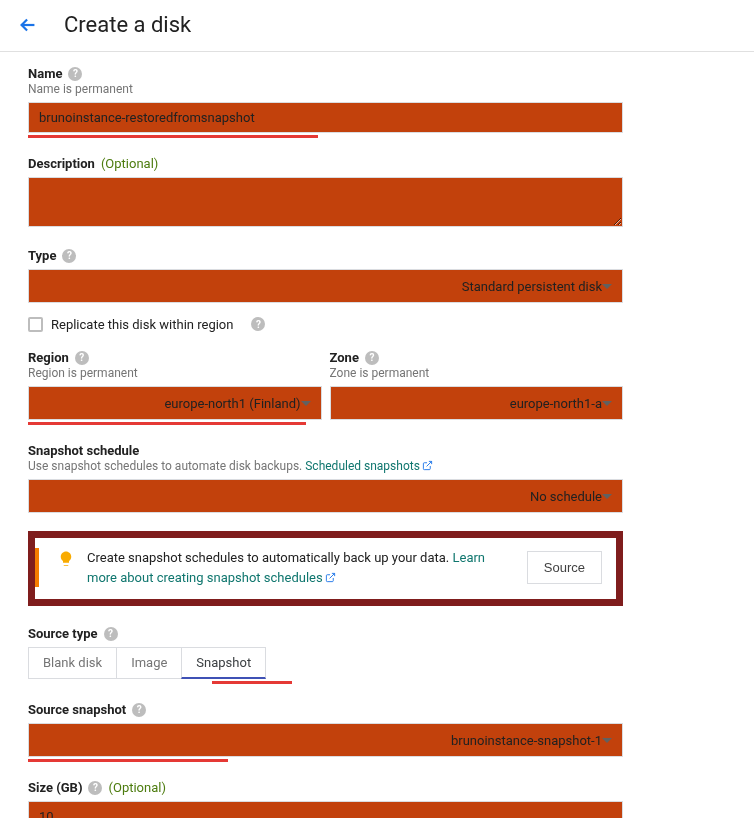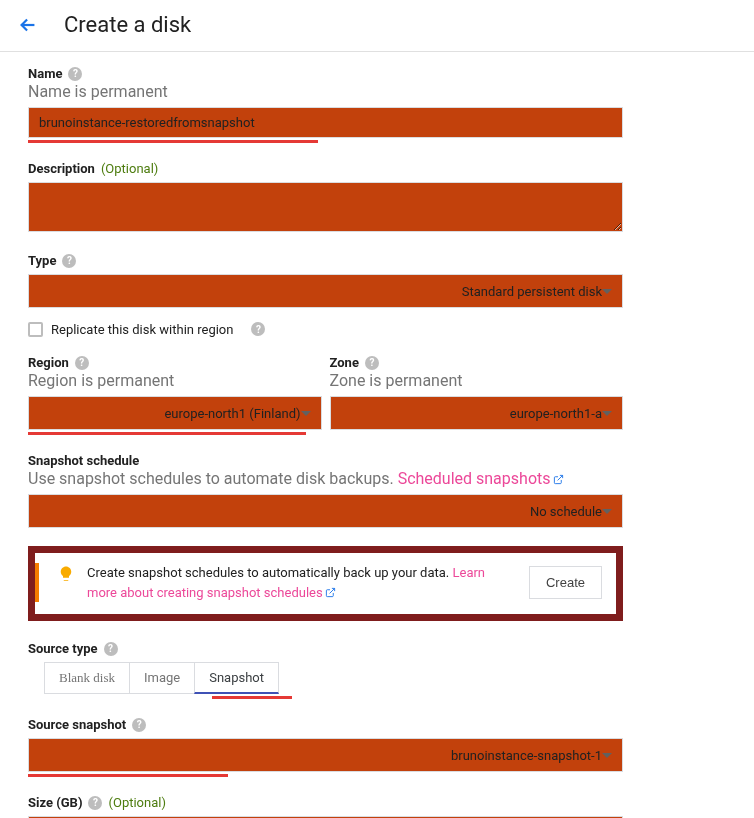--- a/index.html
+++ b/index.html
@@ -49,21 +49,21 @@
     border-radius: 50%;
     background: #bdbdbd;
     color: #fff;
     font-size: 10px;
     display: inline-flex;
     align-items: center;
     justify-content: center;
     font-weight: 700;
   }
   .optional { color: #4d7c0f; font-weight: 400; }
-  .sub-label { color: #757575; font-size: 16px; margin-top: 1px; margin-bottom: 6px; }
+  .sub-label { color: #757575; font-size: 12px; margin-top: 1px; margin-bottom: 6px; }
   .text-input, .select-input, .textarea-input {
     width: 100%;
     border: 1px solid #dadce0;
     padding: 7px 10px;
     font-size: 13px;
     font-family: inherit;
     color: #212121;
     background: #c2410c;
   }
   .textarea-input { height: 50px; resize: both; }
@@ -92,21 +92,21 @@
     border: 2px solid #bdbdbd;
     border-radius: 2px;
     cursor: pointer;
   }
   .checkbox-label { font-size: 13px; color: #212121; display: flex; gap: 18px; }
   .two-col {
     display: flex;
     gap: 8px;
   }
   .two-col > div { flex: 1; }
-  .link { color: #ec4899; cursor: pointer; }
+  .link { color: #0f766e; cursor: pointer; }
   .ext-icon {
     display: inline-block;
     width: 11px; height: 11px;
     margin-left: 2px;
     position: relative;
     top: 1px;
   }
   .ext-icon svg { display:block; }
   .info-box {
     border: 7px solid #7f1d1d;
@@ -134,21 +134,21 @@
     margin-top: 6px;
   }
   .tab {
     border: 1px solid #dadce0;
     padding: 7px 14px;
     font-size: 13px;
     color: #757575;
     cursor: pointer;
     margin-left: -1px;
   }
-  .tab:first-child { margin-left: 16px; font-family: Liberation Serif, serif; }
+  .tab:first-child { margin-left: 0; }
   .tab.active {
     color: #3c4043;
     border-bottom: 2px solid #3f51b5;
   }
   .red-bar { height: 3px; background: #e53935; margin-top: 2px; }
   .red-bar-short-name { width: 290px; }
   .red-bar-region { width: 278px; }
   .red-bar-tab { width: 80px; margin-left: 184px; }
   .red-bar-snapshot { width: 200px; }
   .full-width { width: 595px; }
@@ -266,21 +266,21 @@
     <div class="info-text">
       <span>Create snapshot schedules to automatically back up your data.</span>
       <span class="link">
         <span>Learn more about creating snapshot schedules</span><span class="ext-icon"><svg width="11" height="11" viewBox="0 0 24 24" fill="none" stroke="#1a73e8" stroke-width="2">
               <path d="M18 13v6a2 2 0 0 1-2 2H5a2 2 0 0 1-2-2V8a2 2 0 0 1 2-2h6"></path>
               <polyline points="15 3 21 3 21 9"></polyline>
               <line x1="10" y1="14" x2="21" y2="3"></line>
             </svg></span>
       </span>
     </div>
-    <button class="dismiss-btn">Create</button>
+    <button class="dismiss-btn">Source</button>
   </div>
 
   <div class="field-group">
     <div class="field-label">
       <span>Source type</span>
       <span class="help-icon">?</span>
     </div>
     <div class="tab-row">
       <div class="tab">Blank disk</div>
       <div class="tab">Image</div>

